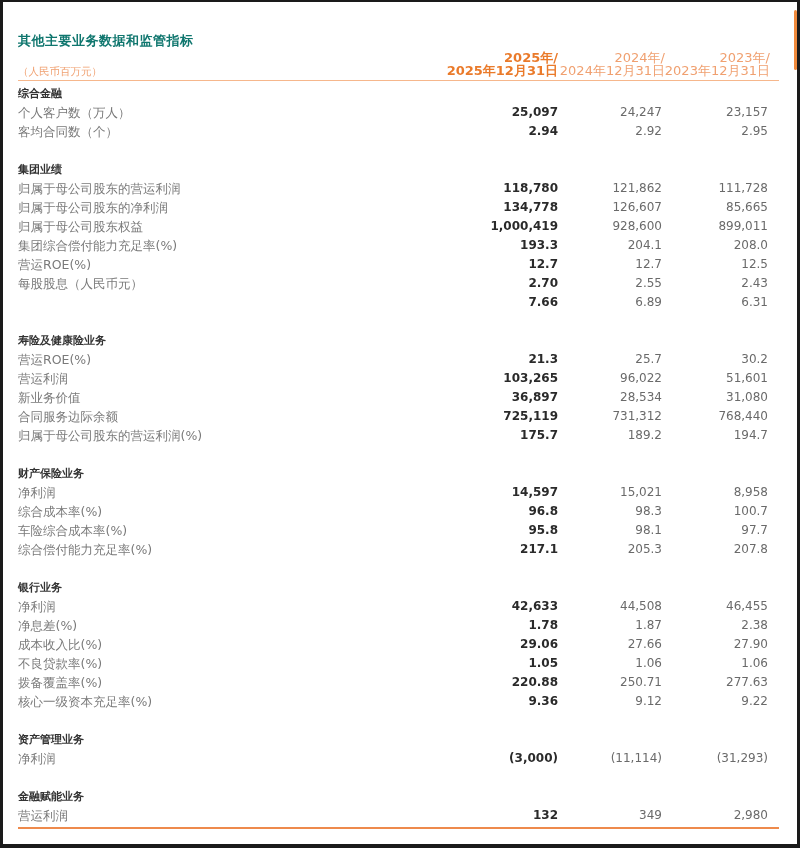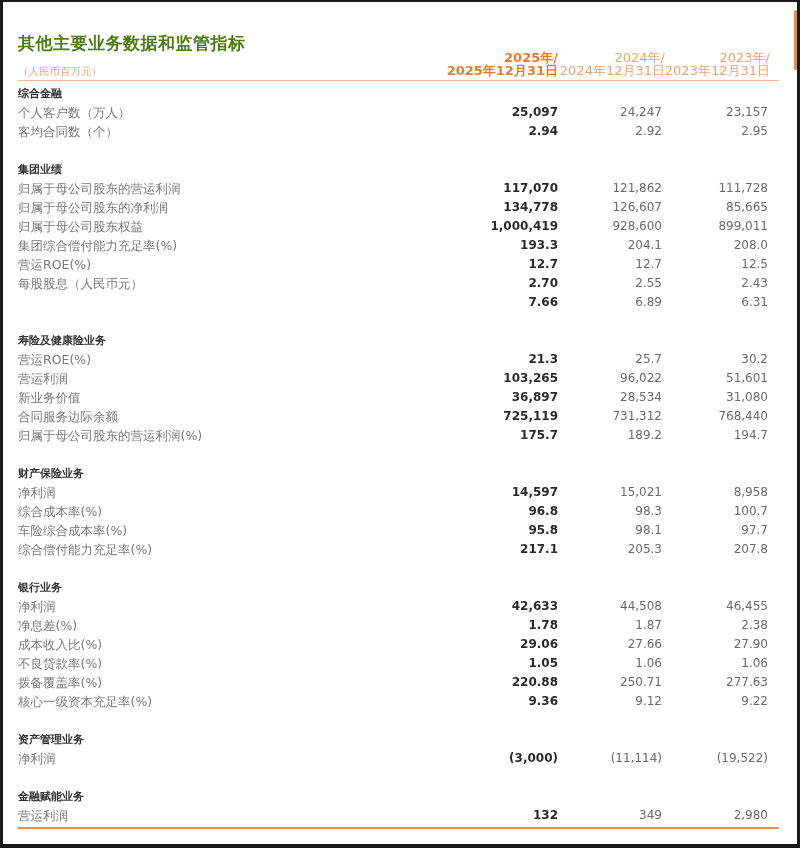--- a/index.html
+++ b/index.html
@@ -11,21 +11,21 @@
   .page {
     position:absolute; left:3px; top:2px; width:794px; height:842px;
     background:#ffffff; overflow:hidden;
   }
   .edge-accent {
     position:absolute; right:0; top:8px; width:3px; height:60px;
     background:#f08a3c; border-radius:2px;
   }
   .title {
     position:absolute; left:15px; top:30px;
-    font-size:17px; font-weight:bold; color:#4d7c0f; letter-spacing:0.5px;
+    font-size:13px; font-weight:bold; color:#0f766e; letter-spacing:0.5px;
   }
   .unit {
     position:absolute; left:15px; top:63px;
     font-size:10.5px; color:#f0a070;
   }
   .col-head {
     position:absolute; top:49px; text-align:right; font-size:13px; line-height:13px;
   }
   .col-head.c1 { right:239px; color:#ea7a2a; font-weight:bold; }
   .col-head.c2 { right:132px; color:#f0a070; }
@@ -83,21 +83,21 @@
         <span class="label">客均合同数（个）</span>
         <span class="v v1">2.94</span>
         <span class="v v2">2.92</span>
         <span class="v v3">2.95</span>
       </div>
       <div class="row section" style="top: 160px;">
         <span class="label">集团业绩</span>
       </div>
       <div class="row" style="top: 179px;">
         <span class="label">归属于母公司股东的营运利润</span>
-        <span class="v v1">117,070</span>
+        <span class="v v1">118,780</span>
         <span class="v v2">121,862</span>
         <span class="v v3">111,728</span>
       </div>
       <div class="row" style="top: 198px;">
         <span class="label">归属于母公司股东的净利润</span>
         <span class="v v1">134,778</span>
         <span class="v v2">126,607</span>
         <span class="v v3">85,665</span>
       </div>
       <div class="row" style="top: 217px;">
@@ -228,21 +228,21 @@
         <span class="v v2">9.12</span>
         <span class="v v3">9.22</span>
       </div>
       <div class="row section" style="top: 730px;">
         <span class="label">资产管理业务</span>
       </div>
       <div class="row" style="top: 749px;">
         <span class="label">净利润</span>
         <span class="v v1">(3,000)</span>
         <span class="v v2">(11,114)</span>
-        <span class="v v3">(19,522)</span>
+        <span class="v v3">(31,293)</span>
       </div>
       <div class="row section" style="top: 787px;">
         <span class="label">金融赋能业务</span>
       </div>
       <div class="row" style="top: 806px;">
         <span class="label">营运利润</span>
         <span class="v v1">132</span>
         <span class="v v2">349</span>
         <span class="v v3">2,980</span>
       </div>

